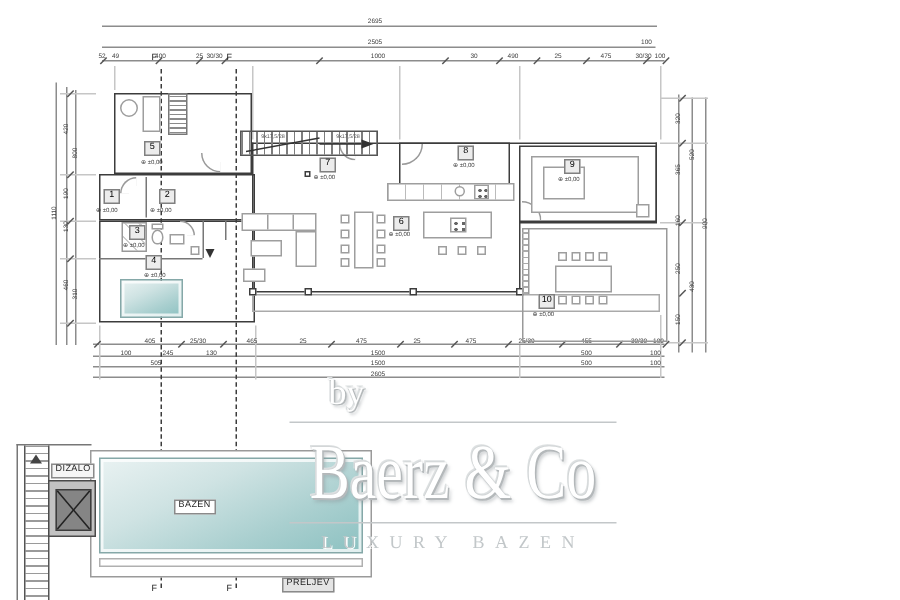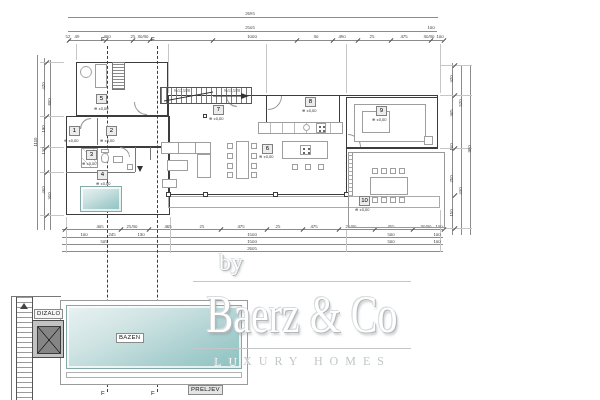--- a/index.html
+++ b/index.html
@@ -327,16 +327,16 @@
     <div class="tag" style="left:34px;top:309px">DIZALO</div>
     <div class="tag" style="left:116px;top:333px;background:#ffffff">BAZEN</div>
     <div class="tag" style="left:188px;top:385px;background:#e4e4e4">PRELJEV</div>
   </div>
 
   <div id="wm">
     <div id="wm-by" class="wm-txt">by</div>
     <div class="wm-line" style="top:30px"></div>
     <div id="wm-brand" class="wm-txt">Baerz &amp; Co</div>
     <div class="wm-line" style="top:97px"></div>
-    <div id="wm-tag">LUXURY HOMES</div>
+    <div id="wm-tag">LUXURY BAZEN</div>
   </div>
 
 </div>
 
 </body></html>

